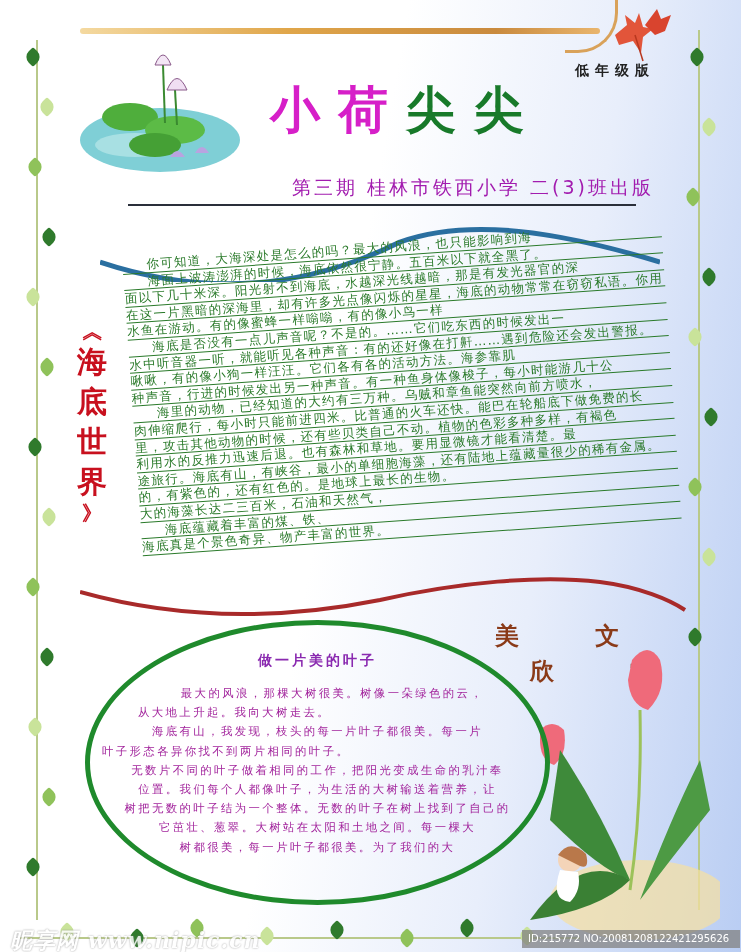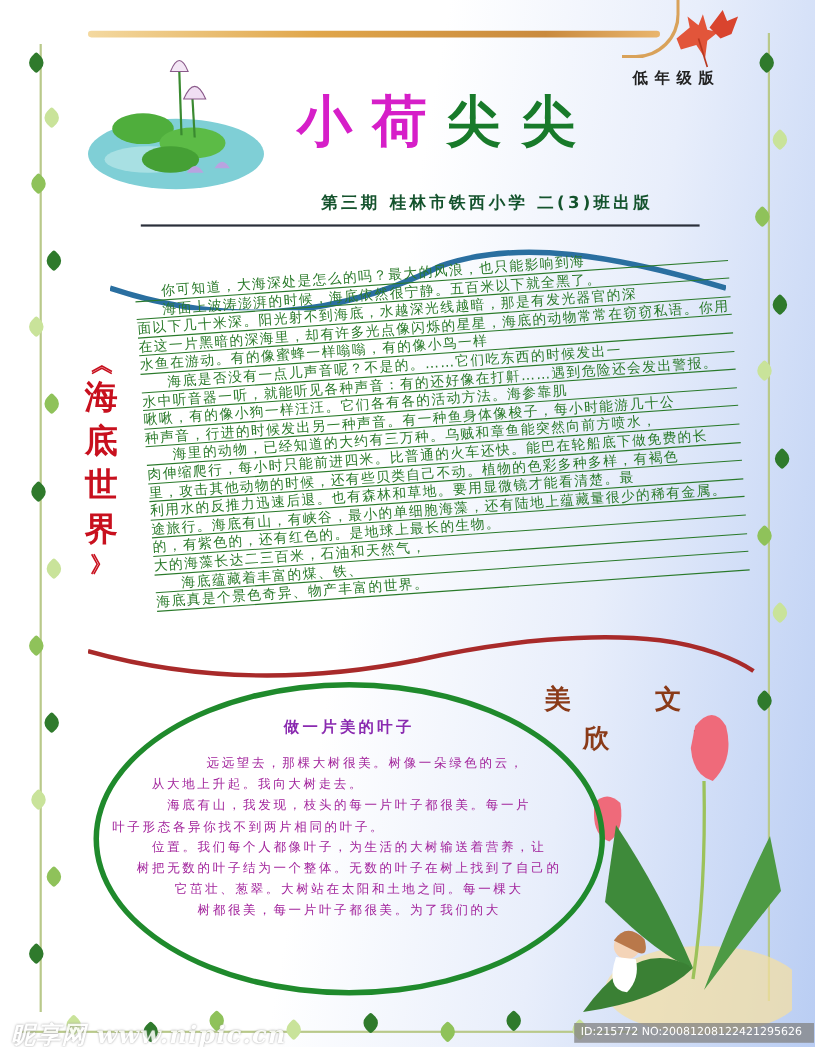--- a/index.html
+++ b/index.html
@@ -10,21 +10,21 @@
   
   .gold-vine{left:80px;top:28px;width:520px;height:6px;border-radius:3px;
     background:linear-gradient(90deg,#f4d9a0,#e0a64a 40%,#c98a3e 80%,#e9b56d);}
   .gold-curl{left:565px;top:-20px;width:50px;height:70px;border:3px solid #d9a25a;border-left:none;border-top:none;border-radius:0 0 40px 0;}
   .maple{left:605px;top:5px;width:70px;height:60px;}
   .badge{left:575px;top:62px;font-size:14px;letter-spacing:6px;color:#222;font-weight:bold;}
   .lotus{left:75px;top:45px;width:170px;height:135px;}
   .title{left:270px;top:80px;font-size:50px;font-weight:bold;letter-spacing:18px;line-height:60px;font-family:"DejaVu Sans",sans-serif;}
   .title .pink{color:#d61fc8;}
   .title .green{color:#187a2a;}
-  .subtitle{left:292px;top:175px;font-size:15px;letter-spacing:3px;color:#14532d;font-weight:bold;}
+  .subtitle{left:292px;top:175px;font-size:19px;letter-spacing:3px;color:#a21caf;font-weight:normal;}
   .sub-rule{left:128px;top:204px;width:508px;height:2px;background:#2a2f3a;}
   
   .vine{position:absolute;}
   .leaf{position:absolute;width:14px;height:14px;background:#8fc25a;transform:rotate(45deg);border-radius:2px 8px 2px 8px;}
   .leaf.dk{background:#2f7a2c;}
   .leaf.lt{background:#c9e39a;}
   .stem{position:absolute;width:2px;background:#b9c98a;}
   
   .wave-top{left:100px;top:222px;width:560px;height:60px;}
   .wave-bot{left:80px;top:570px;width:610px;height:60px;}
@@ -166,24 +166,25 @@
   <path d="M180 120 Q150 180 120 260 Q150 220 190 170 Z" fill="#4d9a44"></path>
   <path d="M10 280 Q60 210 110 240 Q80 270 10 280 Z" fill="#3a8034"></path>
   <circle cx="50" cy="220" r="12" fill="#f4d4b8"></circle>
   <path d="M38 215 Q50 198 66 214 Q70 230 60 226 Z" fill="#b9784a"></path>
   <path d="M40 230 Q30 260 50 262 Q62 250 58 232 Z" fill="#ffffff"></path>
 </svg>
 
 <div class="abs oval"></div>
 <div class="abs essay-title">做一片美的叶子</div>
 <div class="abs essay">
-  <div class="essay-line" style="padding-left:30px">远远望去，那棵大树很美。树像一朵绿色的云，</div>
+  <div class="essay-line" style="padding-left:30px">最大的风浪，那棵大树很美。树像一朵绿色的云，</div>
   <div class="essay-line" style="text-align:left;padding-left:38px">从大地上升起。我向大树走去。</div>
   <div class="essay-line">海底有山，我发现，枝头的每一片叶子都很美。每一片</div>
   <div class="essay-line" style="text-align:left;padding-left:2px">叶子形态各异你找不到两片相同的叶子。</div>
+  <div class="essay-line">无数片不同的叶子做着相同的工作，把阳光变成生命的乳汁奉</div>
   <div class="essay-line">位置。我们每个人都像叶子，为生活的大树输送着营养，让</div>
   <div class="essay-line">树把无数的叶子结为一个整体。无数的叶子在树上找到了自己的</div>
   <div class="essay-line">它茁壮、葱翠。大树站在太阳和土地之间。每一棵大</div>
   <div class="essay-line">树都很美，每一片叶子都很美。为了我们的大</div>
 </div>
 
 <div class="abs footer-logo">昵享网 www.nipic.cn</div>
 <div class="abs footer-id">ID:215772 NO:20081208122421295626</div>
 
 </body></html>

